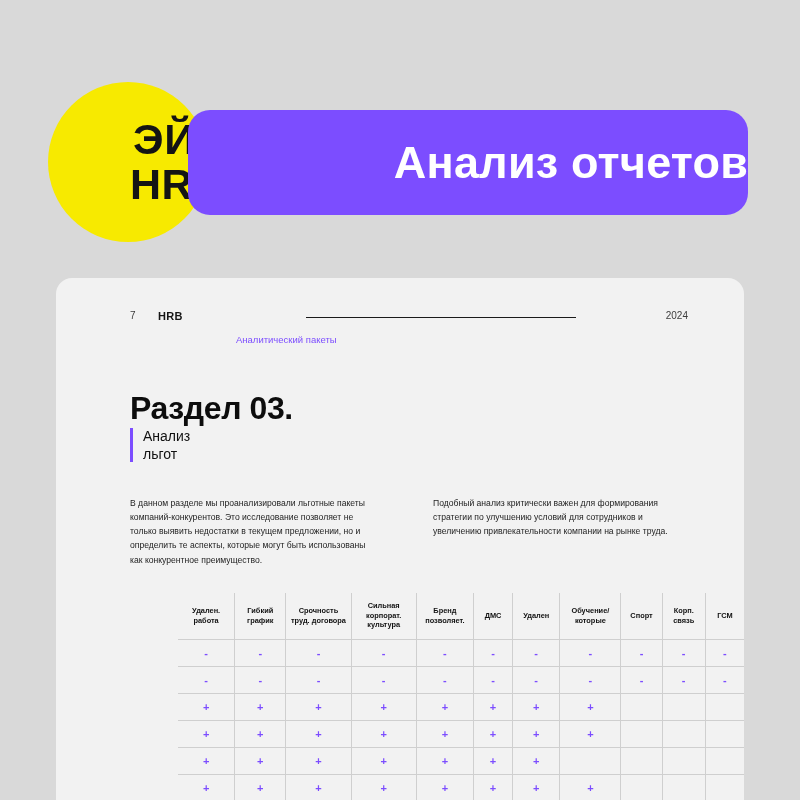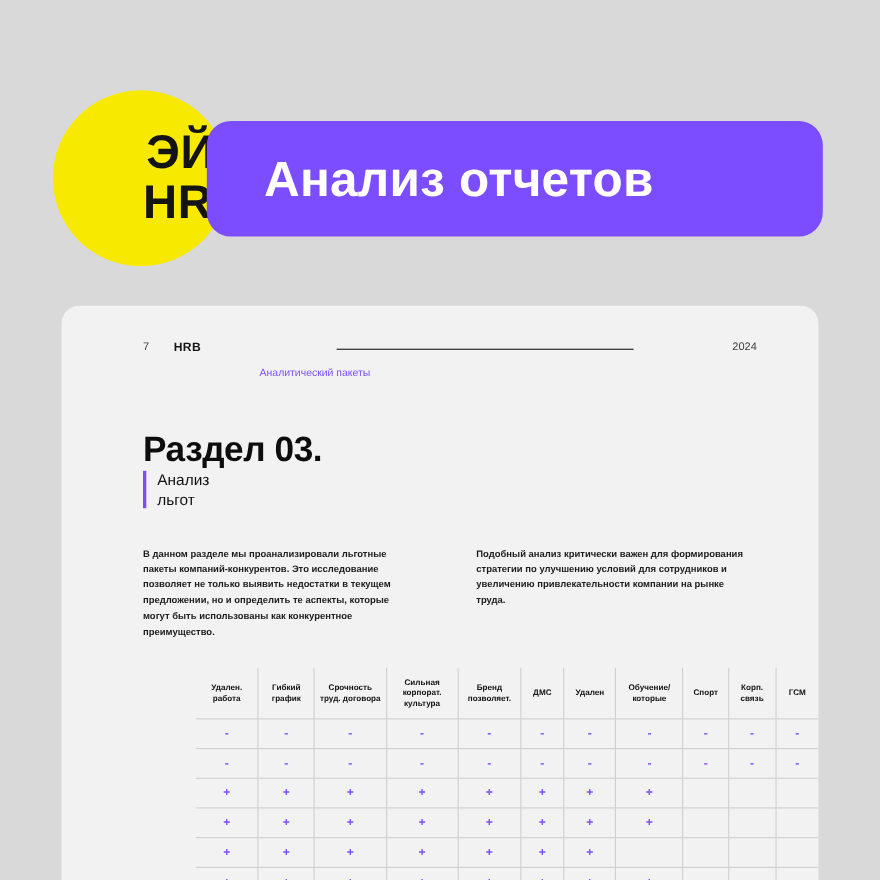--- a/index.html
+++ b/index.html
@@ -21,20 +21,21 @@
     left: 188px;
     top: 110px;
     width: 560px;
     height: 105px;
     background: #7c4dff;
     border-radius: 22px;
     display: flex;
     align-items: center;
     box-sizing: border-box;
     padding-left: 52px;
+    justify-content: flex-end;
   }
   .banner-title {
     color: #ffffff;
     font-size: 45px;
     font-weight: bold;
     letter-spacing: 0.2px;
     white-space: nowrap;
   }
   .badge {
     position: absolute;
@@ -151,21 +152,21 @@
     display: flex;
     margin: 32px 38px 0 74px;
     gap: 58px;
   }
   .doc-col {
     width: 245px;
     font-size: 8.6px;
     line-height: 1.65;
     color: #1d1d1d;
   }
-  .doc-col p { margin: 0; font-weight: bold; }
+  .doc-col p { margin: 0; }
 
   
   .table-wrap {
     margin: 26px 0 0 122px;
     width: 566px;
   }
   table.benefits {
     border-collapse: collapse;
     width: 100%;
     table-layout: fixed;

